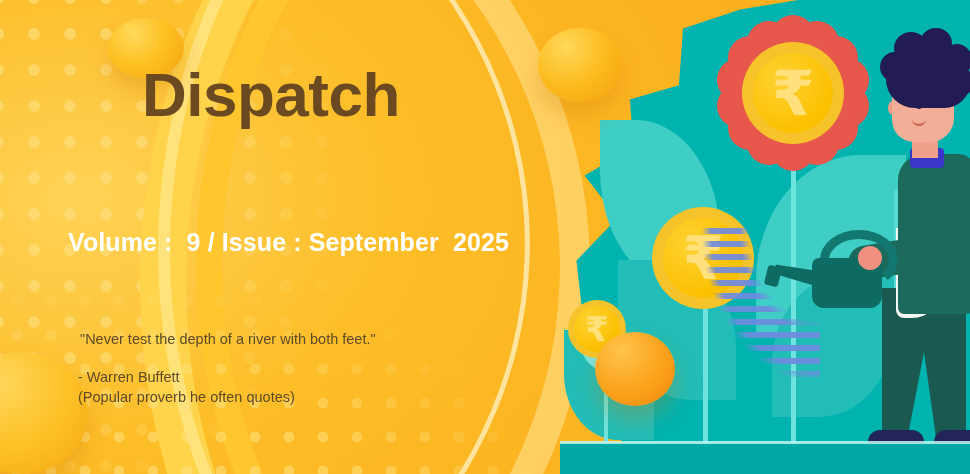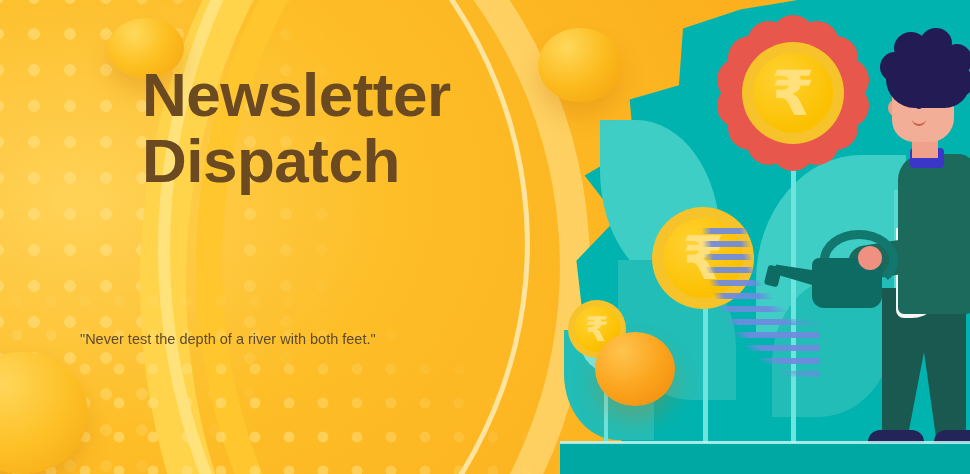--- a/index.html
+++ b/index.html
@@ -303,20 +303,22 @@
     <div class="teal-ground"></div>
     <div class="ground-line"></div>
   </div>
 
   <div class="sphere sp1"></div>
   <div class="sphere sp2"></div>
   <div class="sphere sp3"></div>
   <div class="sphere sp4"></div>
 
   <div class="title">
-    <span>Newsletter</span>
     <span class="l2">Dispatch</span>
   </div>
 
+  <div class="volume">Volume :  9 / Issue : September  2025</div>
 
   <div class="quote">"Never test the depth of a river with both feet."</div>
+  <div class="author"> - Warren Buffett
+(Popular proverb he often quotes)</div>
 
 </div>
 
 </body></html>

